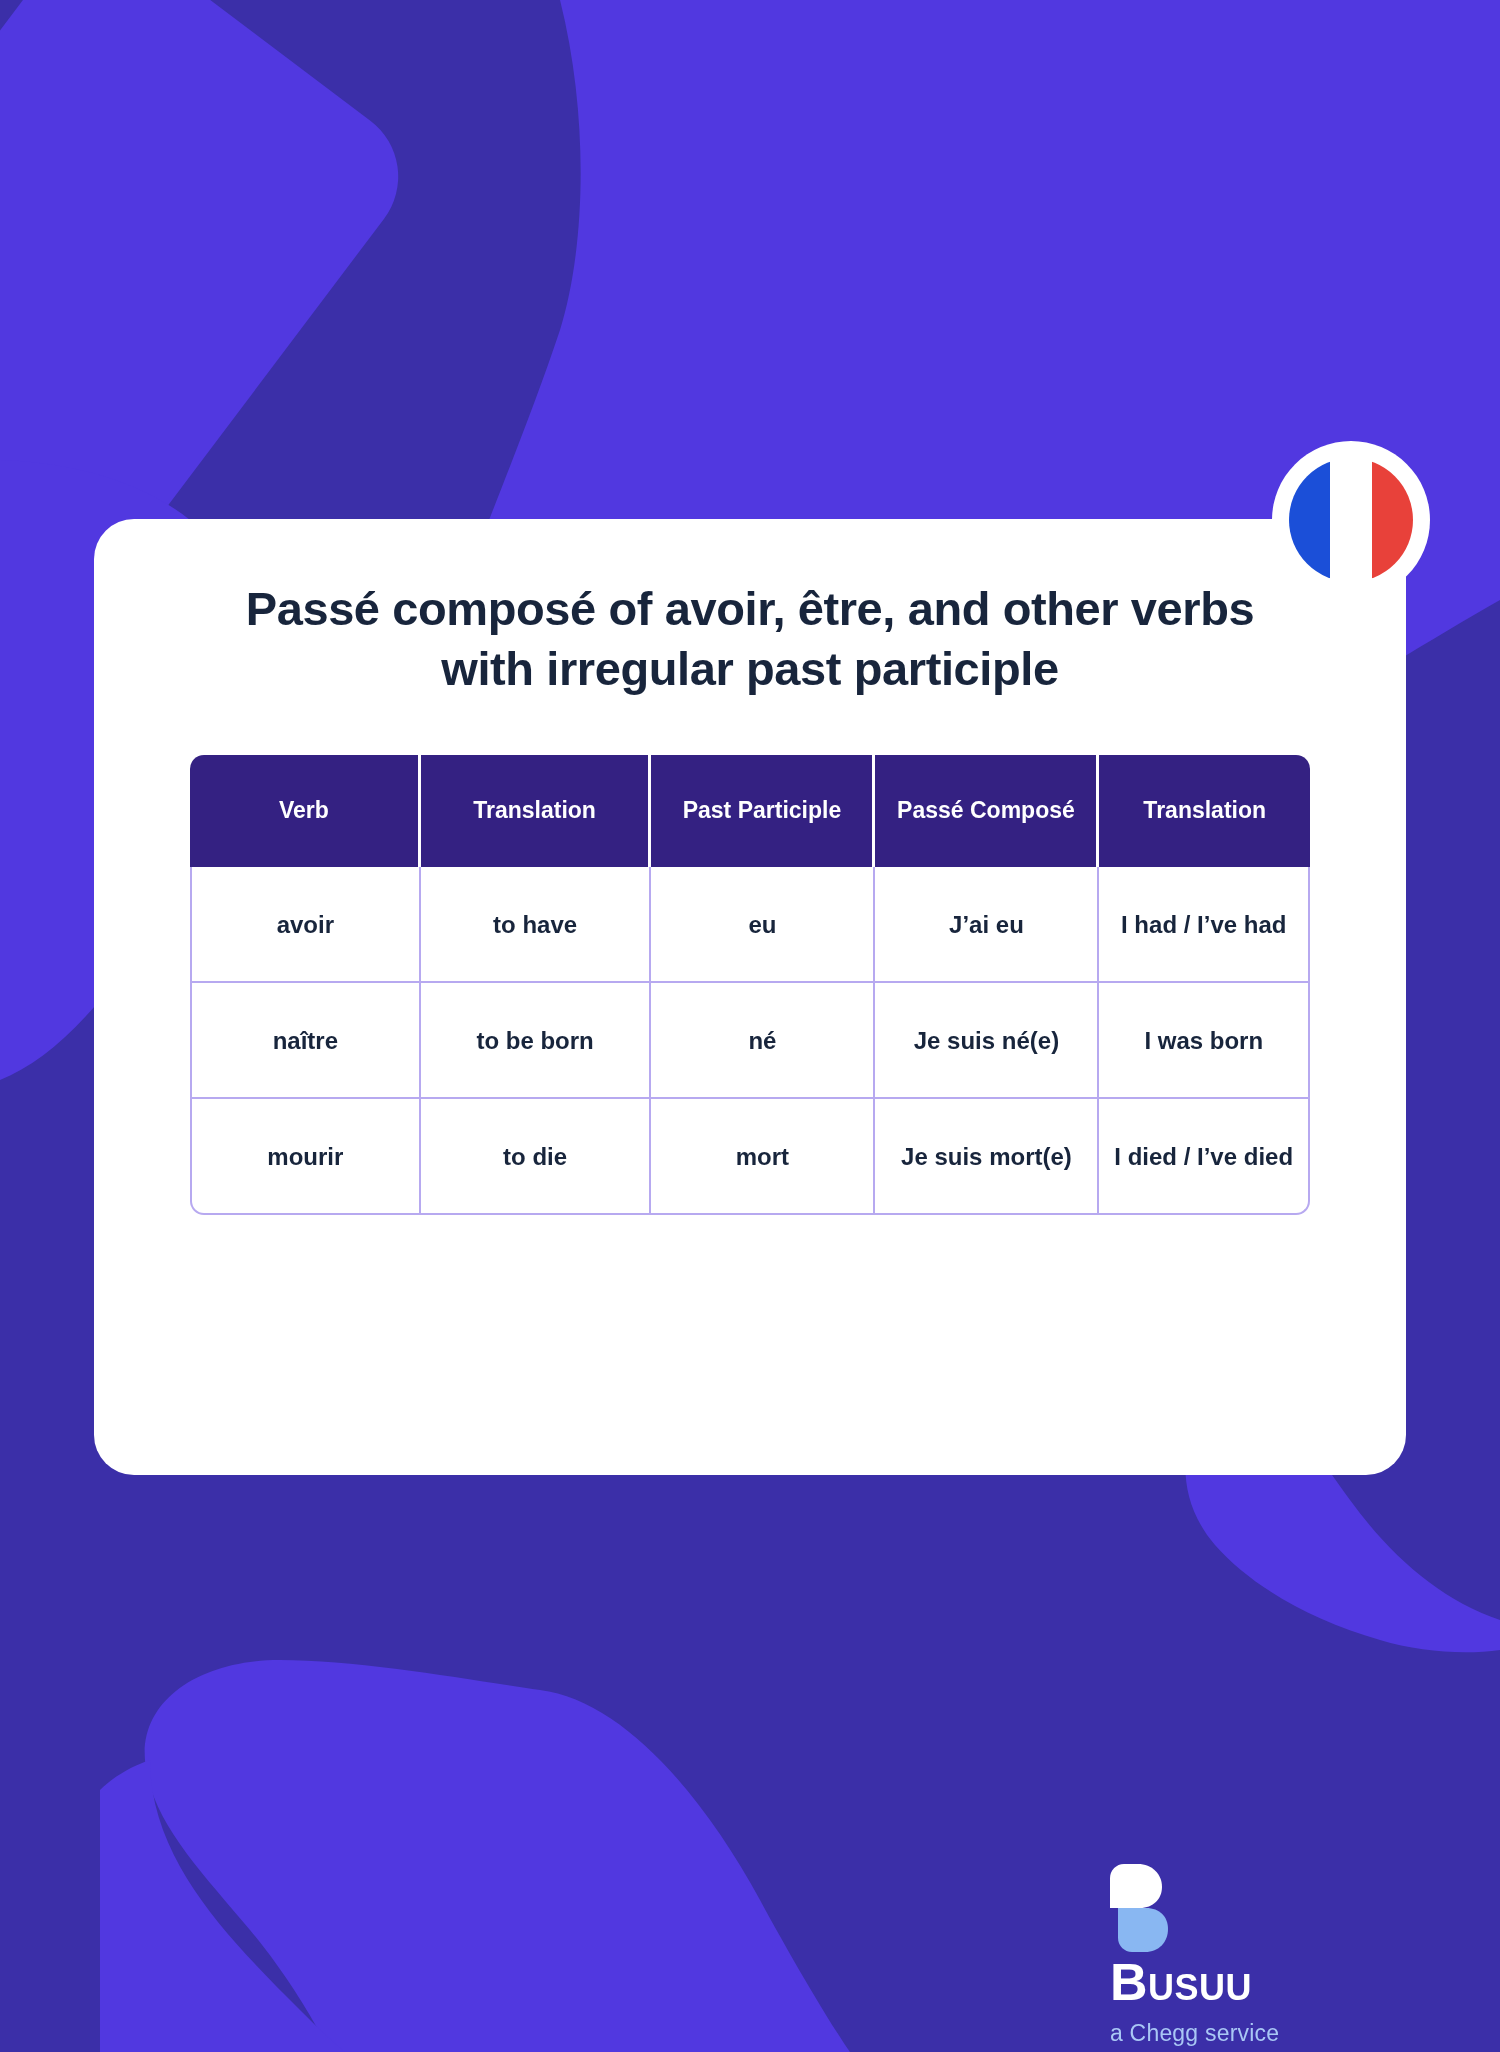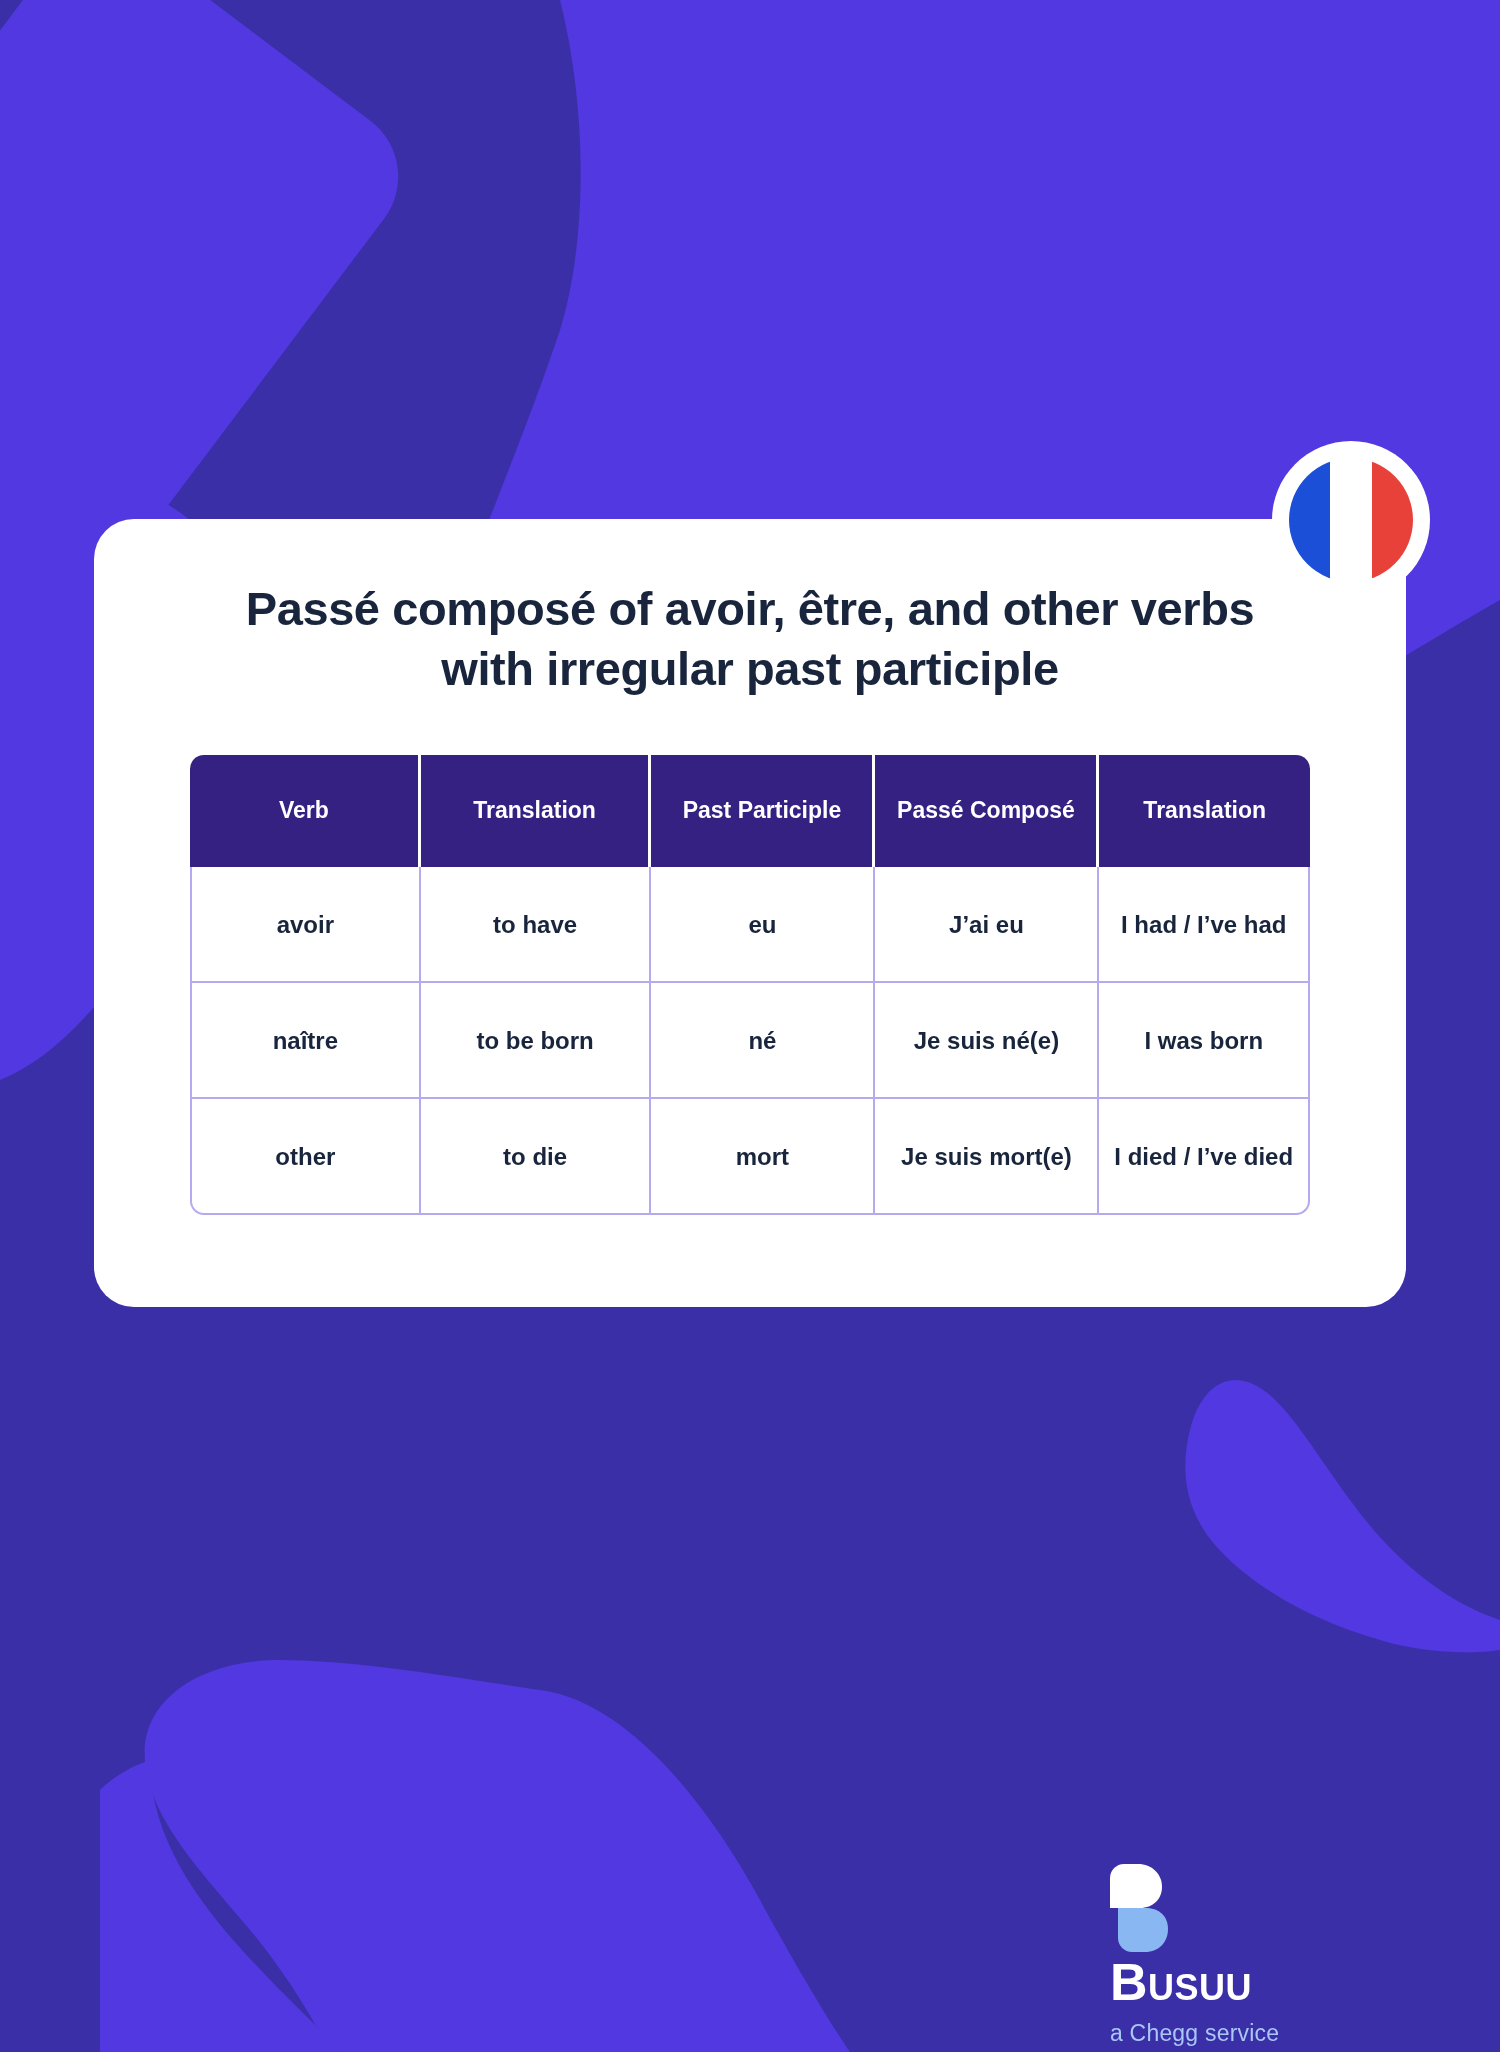--- a/index.html
+++ b/index.html
@@ -47,21 +47,21 @@
     display: flex;
   }
   #flag-badge .flag-stripe { flex: 1 1 33.3333%; height: 100%; }
 
   
   #card {
     position: absolute;
     left: 94px;
     top: 519px;
     width: 1312px;
-    height: 788px;
+    height: 956px;
     background: #ffffff;
     border-radius: 40px;
     z-index: 2;
     padding: 60px 70px 0 70px;
   }
 
   #page-title {
     font-family: "Liberation Sans", sans-serif;
     font-size: 47px;
     font-weight: bold;
@@ -220,21 +220,21 @@
           <td>I had / I’ve had</td>
         </tr>
         <tr>
           <td>naître</td>
           <td>to be born</td>
           <td>né</td>
           <td>Je suis né(e)</td>
           <td>I was born</td>
         </tr>
         <tr>
-          <td>other</td>
+          <td>mourir</td>
           <td>to die</td>
           <td>mort</td>
           <td>Je suis mort(e)</td>
           <td>I died / I’ve died</td>
         </tr>
       </tbody>
     </table>
   </div>
 </div>
 

